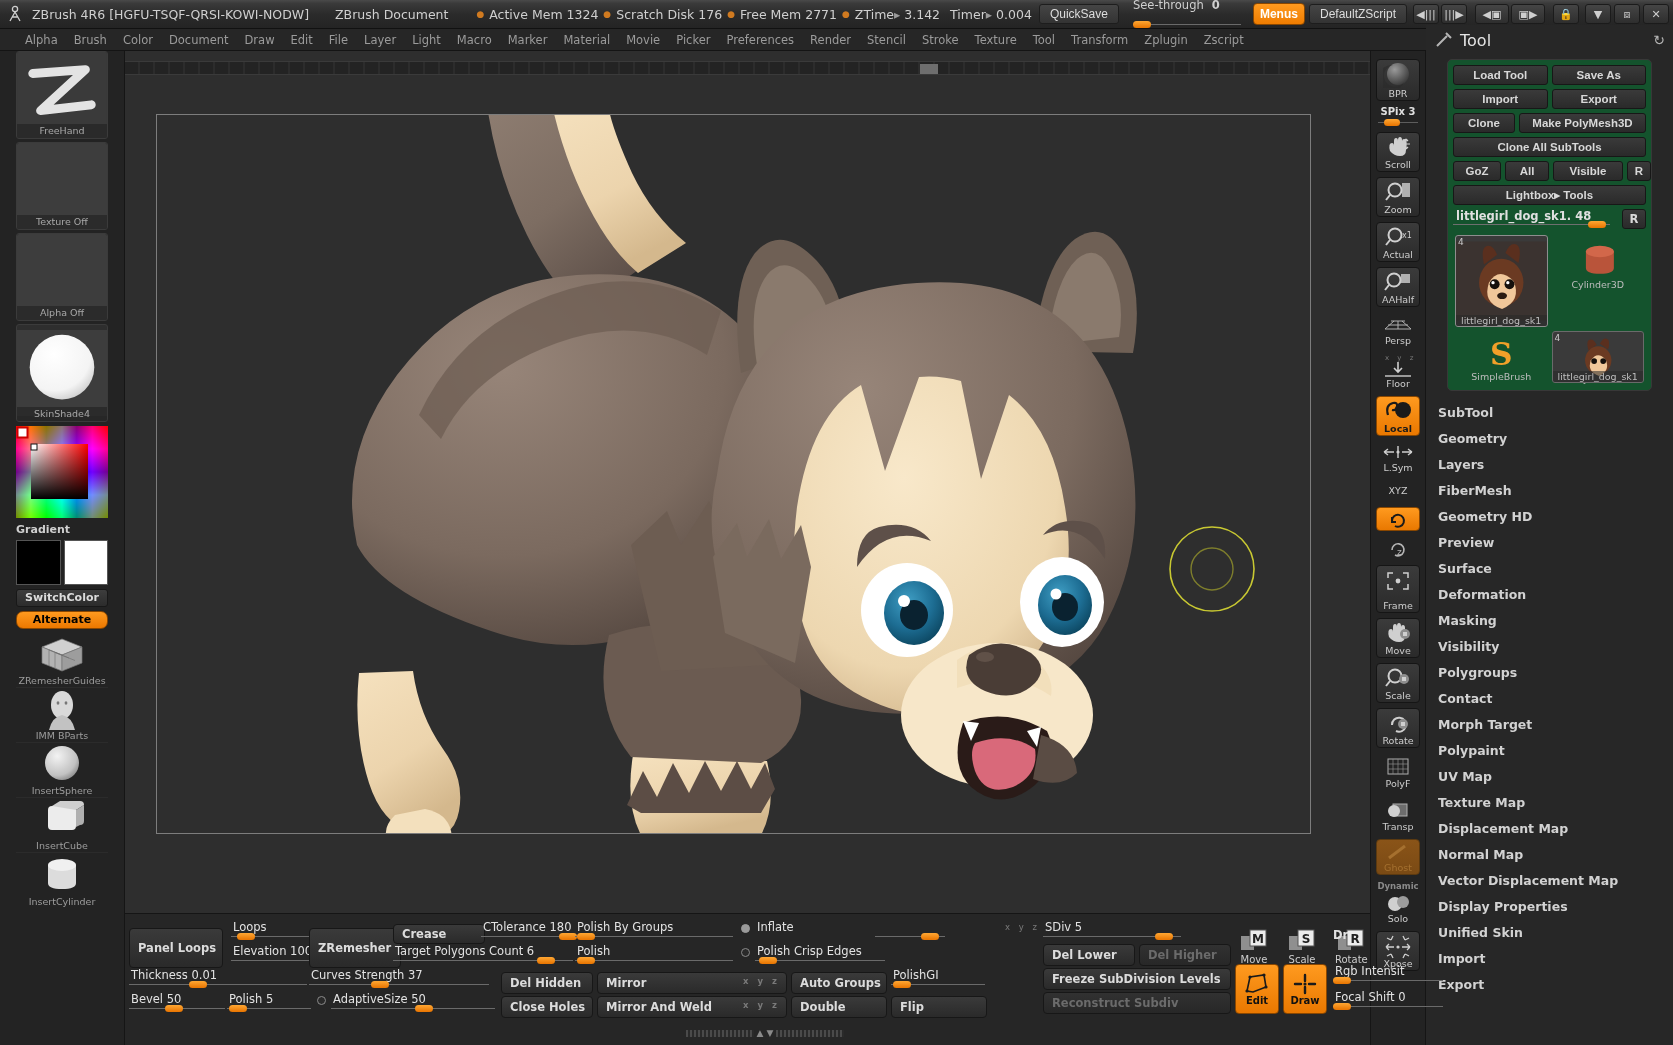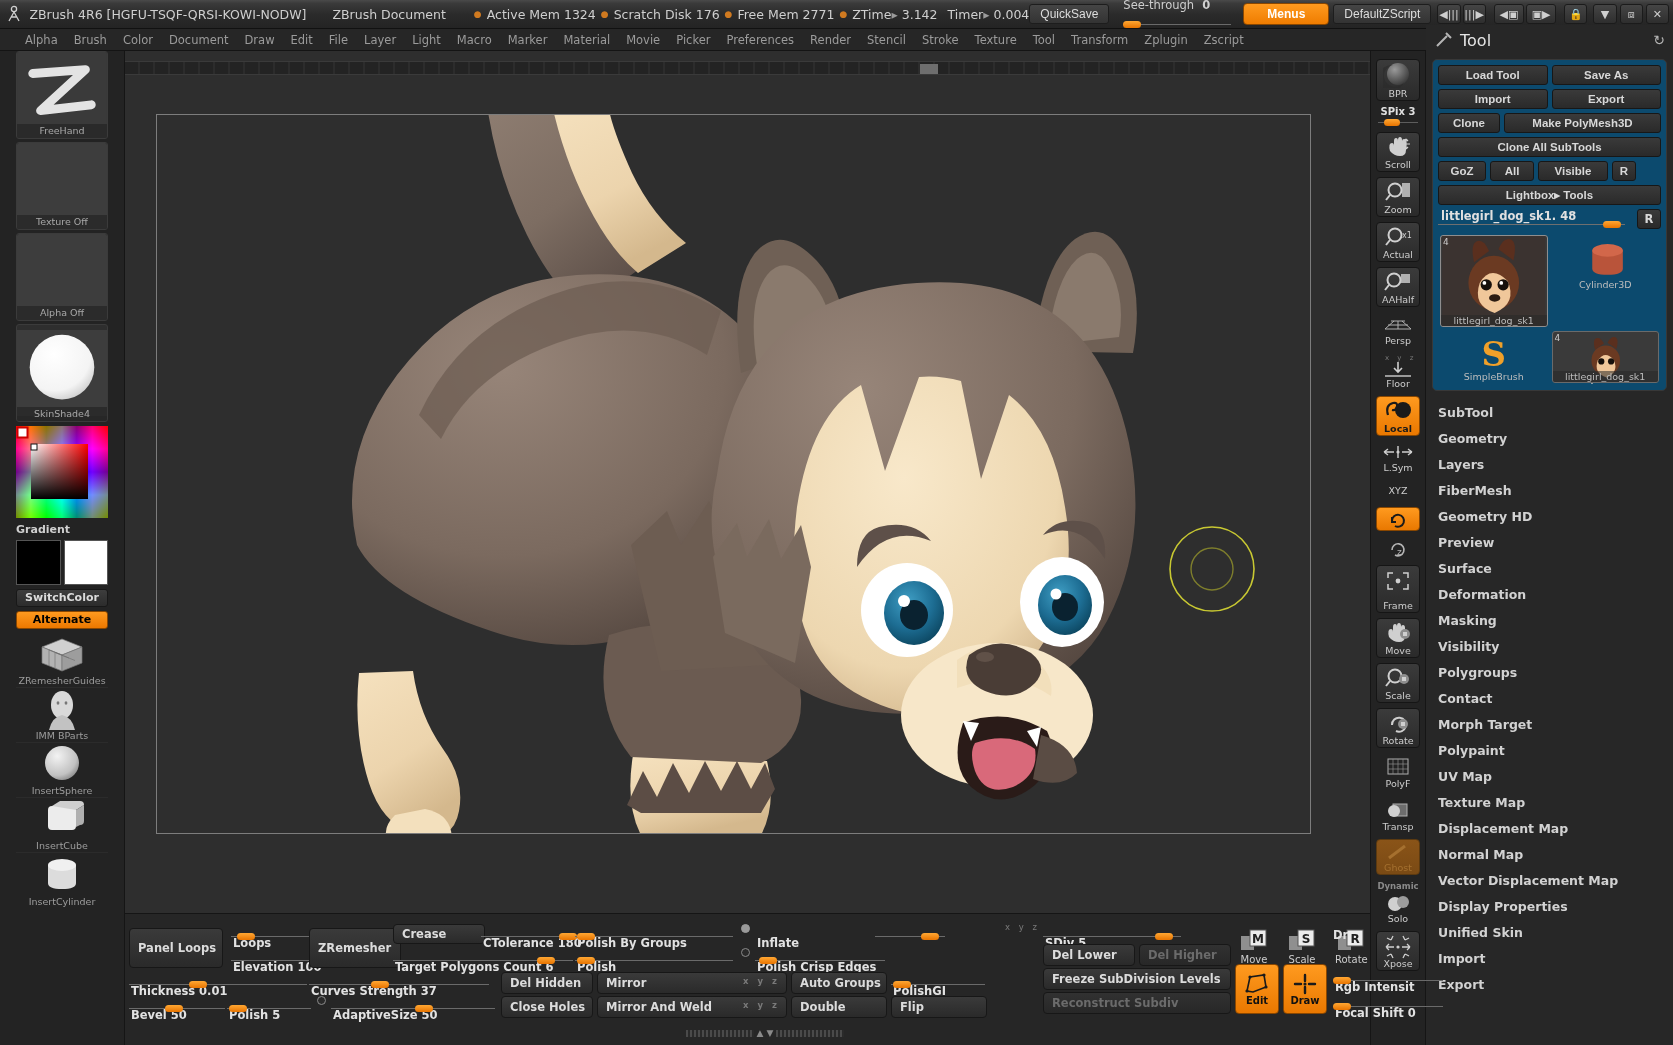--- a/index.html
+++ b/index.html
@@ -20,21 +20,21 @@
   .tb-txt{ color:#cfcfcf; font-size:12.5px; white-space:nowrap; }
   .tb-sep{ color:#d07a20; margin:0 5px; font-size:9px; }
   .tb-btn{
     background:linear-gradient(180deg,#454545,#333);
     border:1px solid #1d1d1d; border-radius:3px; color:#ddd;
     padding:3px 10px; font-size:12px; line-height:1;
   }
   .tb-orange{
     background:linear-gradient(180deg,#ff9a1f,#ef7c00);
     border:1px solid #8a4700; border-radius:4px; color:#fff; font-weight:bold;
-    padding:3px 23px; font-size:12px;
+    padding:3px 6px; font-size:12px;
   }
   .tb-slider{ width:108px; position:relative; height:18px; }
   .tb-slider .track{ position:absolute; left:0; right:0; top:12px; height:1px; background:#6a6a6a; }
   .tb-slider .knob{ position:absolute; left:0; top:9px; width:18px; height:7px; border-radius:4px;
      background:linear-gradient(180deg,#ffa733,#e87400); }
   .tb-icon{
     background:linear-gradient(180deg,#454545,#2e2e2e); border:1px solid #1b1b1b;
     border-radius:3px; width:26px; height:20px; display:flex; align-items:center;
     justify-content:center; color:#cfcfcf; font-size:11px;
   }
@@ -60,21 +60,21 @@
     text-align:center; font-size:9.5px; color:#a8a8a8; background:rgba(38,38,38,.75);
   }
   .lt-thumb{ width:100%; height:100%; display:block; }
   .swatch-wrap{ width:92px; margin:0 auto; }
   .lbl-left{ width:92px; margin:2px auto 4px auto; font-size:11px; color:#cfcfcf; font-weight:bold; }
   .btn-left{
     width:92px; margin:0 auto 4px auto; height:18px; line-height:16px; text-align:center;
     background:linear-gradient(180deg,#3d3d3d,#2c2c2c); border:1px solid #181818; border-radius:3px;
     font-size:11px; color:#dcdcdc; font-weight:bold;
   }
-  .btn-left.on{ background:linear-gradient(180deg,#ff9a1f,#ec7800); color:#000; border-color:#8a4700; }
+  .btn-left.on{ background:linear-gradient(180deg,#ff9a1f,#ec7800); color:#000; border-color:#8a4700;border-radius:7px; }
   .brush-slot{
     width:92px; margin:0 auto; height:55px; position:relative;
     border-bottom:1px solid #2b2b2b;
   }
   .brush-slot .bname{
     position:absolute; left:0; right:0; bottom:1px; text-align:center;
     font-size:9.5px; color:#9d9d9d;
   }
   
   #canvaswrap{
@@ -117,21 +117,21 @@
   .rb-slider .k{ position:absolute; left:6px; top:0; width:16px; height:7px; border-radius:4px;
       background:linear-gradient(180deg,#ffa733,#e87400); }
   
   #toolpanel{
     position:absolute; left:1426px; top:25px; width:247px; height:1020px;
     background:#272727; overflow:hidden;
   }
   #tool-head{ height:30px; display:flex; align-items:center; padding:0 8px; }
   #tool-head .ttl{ font-size:16px; color:#e4e4e4; margin-left:6px; }
   #tool-head .rst{ margin-left:auto; color:#b5b5b5; font-size:14px; }
-  .tp-box{ margin:4px 6px; background:#0c4a6e; border:1px solid #383838; border-radius:5px; padding:5px; }
+  .tp-box{ margin:4px 21px; background:#14532d; border:1px solid #383838; border-radius:5px; padding:5px; }
   .tp-row{ display:flex; gap:4px; margin-bottom:4px; }
   .tp-btn{
     flex:1; height:20px; line-height:18px; padding:0 8px;
     background:linear-gradient(180deg,#3a3a3a,#2a2a2a); border:1px solid #171717;
     border-radius:3px; font-size:11.5px; color:#d8d8d8; font-weight:bold; white-space:nowrap;
   }
   .tp-btn.narrow{ flex:0 0 auto; }
   .tp-slider{ position:relative; height:20px; margin-bottom:4px; }
   .tp-slider .lab{ position:absolute; left:3px; top:0; font-size:11.5px; color:#e0e0e0; font-weight:bold; }
   .tp-slider .t{ position:absolute; left:0; right:36px; top:15px; height:1px; background:#6f6f6f; }
@@ -156,21 +156,21 @@
   }
   .bs-btn{
     position:absolute; background:linear-gradient(180deg,#3a3a3a,#2a2a2a);
     border:1px solid #171717; border-radius:4px; color:#dcdcdc;
     font-size:11.5px; font-weight:bold; display:flex; align-items:center; padding-left:8px;
   }
   .bs-btn.dim{ color:#6b6b6b; background:linear-gradient(180deg,#313131,#272727); }
   .bs-btn.on{ background:linear-gradient(180deg,#ff9a1f,#e97800); color:#111; border-color:#8a4700;
      justify-content:center; padding-left:0; flex-direction:column; }
   .bs-sl{ position:absolute; height:22px; }
-  .bs-sl .lab{ position:absolute; left:2px; top:16px; font-size:11.5px; color:#e2e2e2; font-weight:bold; white-space:nowrap; }
+  .bs-sl .lab{ position:absolute; left:2px; top:0; font-size:11.5px; color:#e2e2e2; font-weight:normal; white-space:nowrap; }
   .bs-sl .t{ position:absolute; left:0; right:0; top:16px; height:1px; background:#6a6a6a; }
   .bs-sl .k{ position:absolute; top:13px; width:18px; height:7px; border-radius:4px;
      background:linear-gradient(180deg,#ffa733,#e87400); }
   .bs-txt{ position:absolute; font-size:11.5px; color:#e2e2e2; font-weight:bold; white-space:nowrap; }
   .bs-icn{ position:absolute; display:flex; flex-direction:column; align-items:center; }
   .bs-icn .cap{ font-size:10px; color:#cdcdcd; }
   .bs-radio{ position:absolute; width:9px; height:9px; border-radius:50%; border:1px solid #8a8a8a; background:#2a2a2a; }
   .bs-radio.filled{ background:#9a9a9a; border-color:#9a9a9a; }
   .xyz{ position:absolute; font-size:8.5px; color:#7a7a7a; letter-spacing:3px; }
   #bs-scroll{ position:absolute; left:550px; top:114px; width:180px; height:10px;

